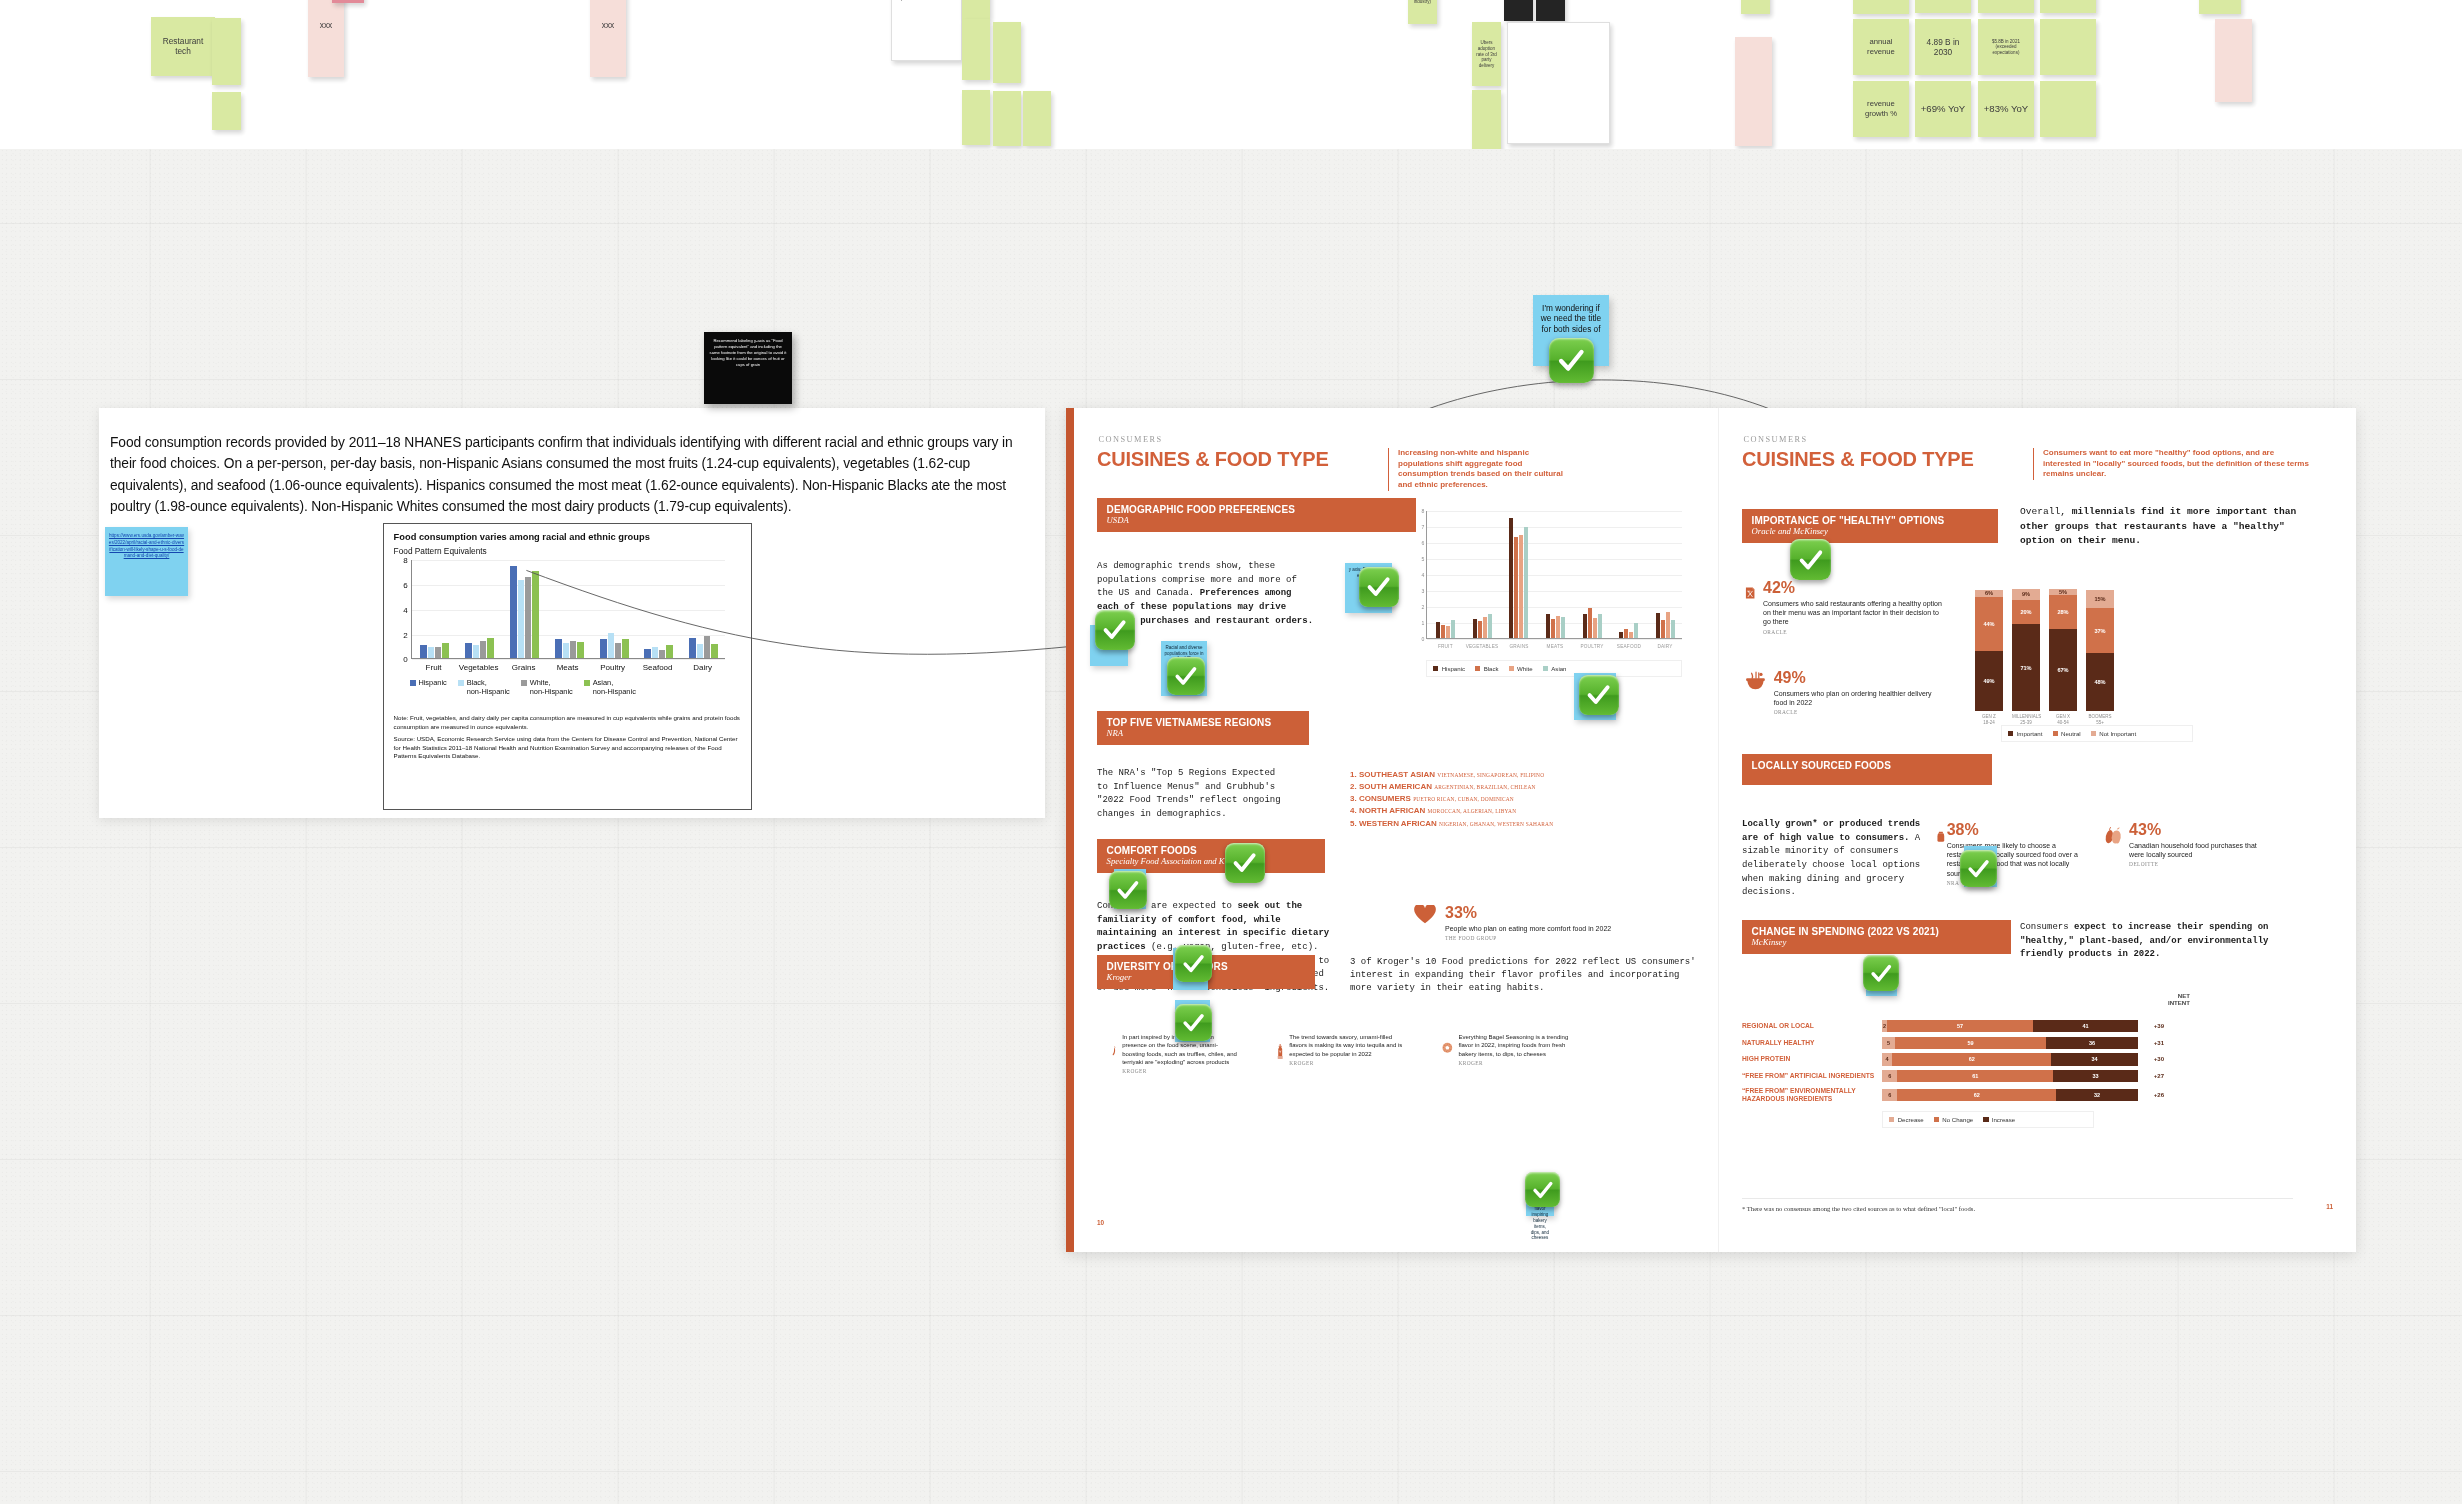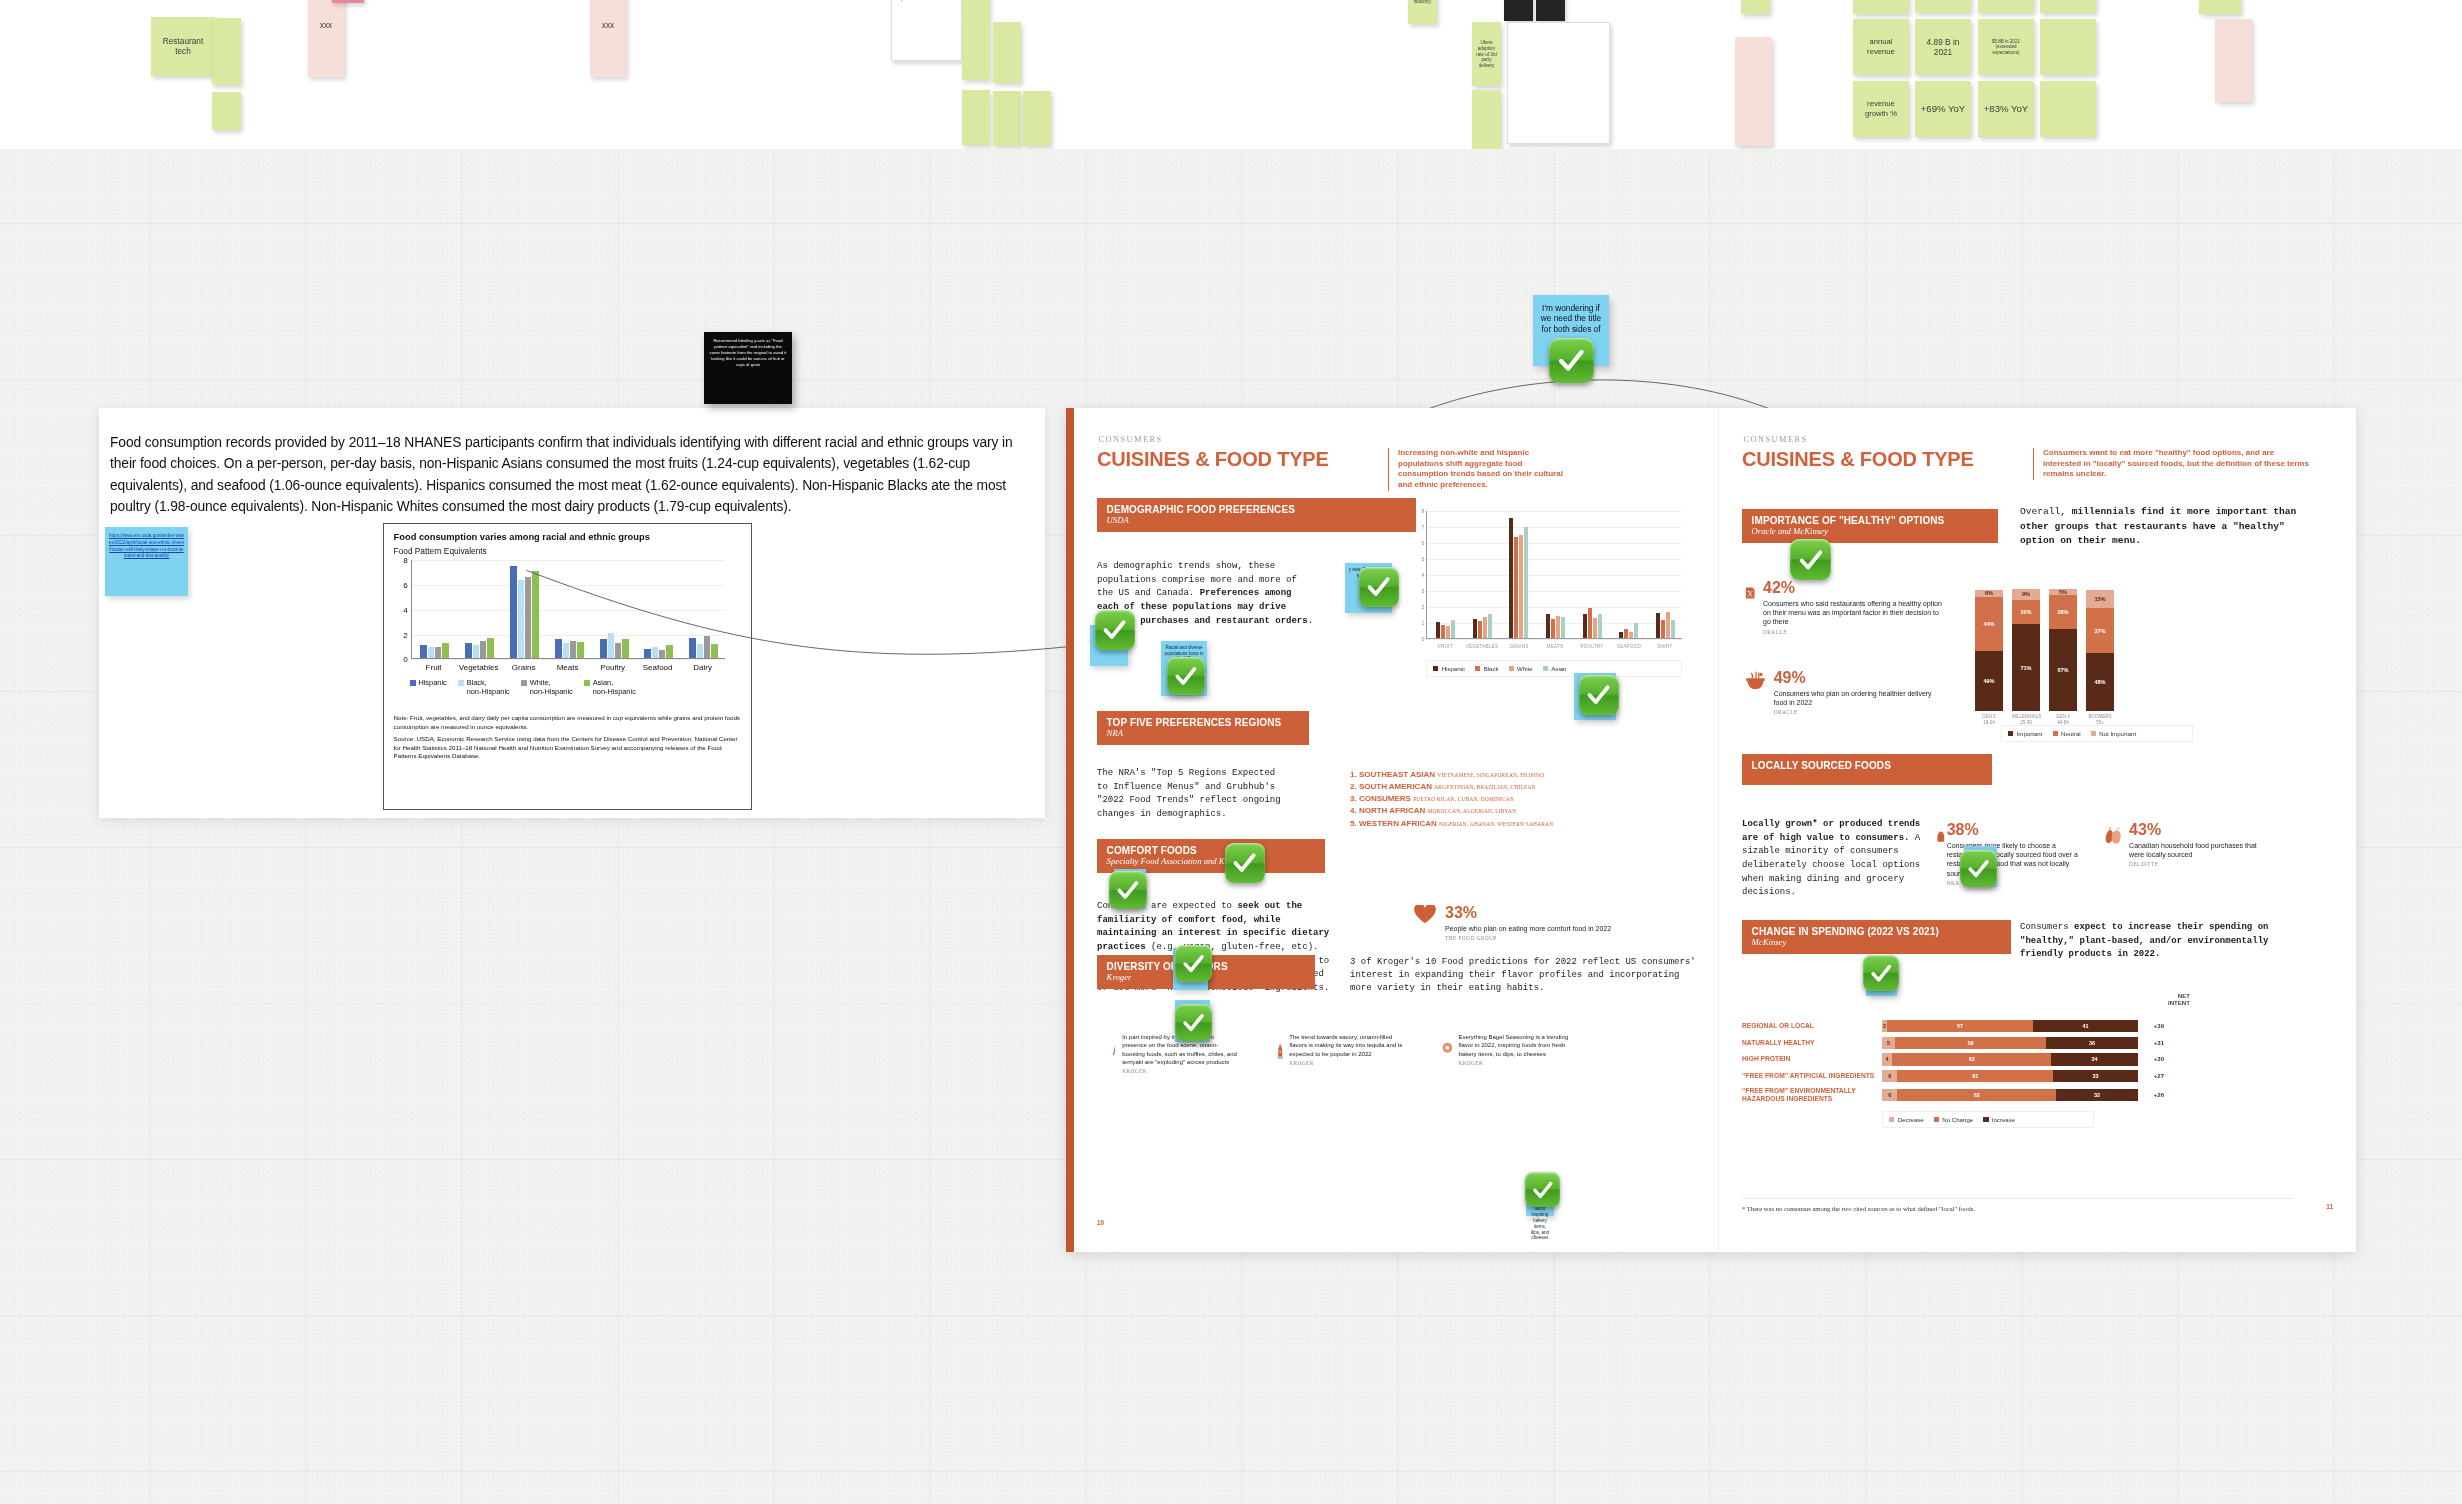--- a/index.html
+++ b/index.html
@@ -173,21 +173,21 @@
       <div class="note black" style="left:1536px; top:-27px; width:29px; height:48px;"></div>
       <div class="note white xtiny" style="left:1507px; top:22.4px; width:103px; height:122px; display:block; padding:2.6px;"></div>
       <div class="note green xtiny" style="left:1741px; top:-26px; width:29px; height:40px;">rate)</div>
       <div class="note pink" style="left:1735px; top:37px; width:37px; height:109px;"></div>
 
       <div class="note green" style="left:1853px; top:-32px; width:56px; height:46px; font-size:7.7px;">platform</div>
       <div class="note green" style="left:1915px; top:-33px; width:56px; height:46px; font-size:7px;">(source)</div>
       <div class="note green xtiny" style="left:1978px; top:-33px; width:56px; height:46px;"></div>
       <div class="note green" style="left:2040px; top:-33px; width:56px; height:46px;"></div>
       <div class="note green" style="left:1853px; top:19px; width:56px; height:56px; font-size:7.7px;">annual revenue</div>
-      <div class="note green" style="left:1915px; top:19px; width:56px; height:56px; font-size:8.3px;">4.89 B in 2021</div>
+      <div class="note green" style="left:1915px; top:19px; width:56px; height:56px; font-size:8.3px;">4.89 B in 2030</div>
       <div class="note green xtiny" style="left:1978px; top:19px; width:56px; height:56px;">$5.8B in 2021 (exceeded expectations)</div>
       <div class="note green" style="left:2040px; top:19px; width:56px; height:56px;"></div>
       <div class="note green" style="left:1853px; top:81px; width:56px; height:56px; font-size:7.7px;">revenue growth %</div>
       <div class="note green" style="left:1915px; top:81px; width:56px; height:56px; font-size:9.6px;">+69% YoY</div>
       <div class="note green" style="left:1978px; top:81px; width:56px; height:56px; font-size:9.6px;">+83% YoY</div>
       <div class="note green" style="left:2040px; top:81px; width:56px; height:56px;"></div>
 
       <div class="note green xtiny" style="left:2199px; top:-31px; width:42px; height:45px;">on-premise vs off-premise</div>
       <div class="note pink" style="left:2215px; top:19px; width:37px; height:83px;"></div>
     </div>
@@ -387,21 +387,21 @@
           </div>
         <div class="dc-leg" id="dc1leg" style="left:14px; top:149px; width:256px;">
             <div><span class="sw" style="background:#5a2a18"></span>Hispanic</div>
             <div><span class="sw" style="background:#d0714a"></span>Black</div>
             <div><span class="sw" style="background:#e8a383"></span>White</div>
             <div><span class="sw" style="background:#a9cfc6"></span>Asian</div>
           </div>
       </div>
 
       <div class="secbar" style="position:absolute; left:23px; top:303px; width:212px;">
-        <div class="t">TOP FIVE PREFERENCES REGIONS</div>
+        <div class="t">TOP FIVE VIETNAMESE REGIONS</div>
         <div class="s">NRA</div>
       </div>
       <div class="body" style="position:absolute; left:23px; top:359px; width:192px;">The NRA's "Top 5 Regions Expected to Influence Menus" and Grubhub's "2022 Food Trends" reflect ongoing changes in demographics.</div>
       <div class="reglist" id="reglist" style="position:absolute; left:276px; top:361px; width:346px;">
           <div><span>1.</span> <span>SOUTHEAST ASIAN</span> <span class="sub">VIETNAMESE, SINGAPOREAN, FILIPINO</span></div>
           <div><span>2.</span> <span>SOUTH AMERICAN</span> <span class="sub">ARGENTINIAN, BRAZILIAN, CHILEAN</span></div>
           <div><span>3.</span> <span>CONSUMERS</span> <span class="sub">PUETRO RICAN, CUBAN, DOMINICAN</span></div>
           <div><span>4.</span> <span>NORTH AFRICAN</span> <span class="sub">MOROCCAN, ALGERIAN, LIBYAN</span></div>
           <div><span>5.</span> <span>WESTERN AFRICAN</span> <span class="sub">NIGERIAN, GHANAN, WESTERN SAHARAN</span></div>
         </div>

